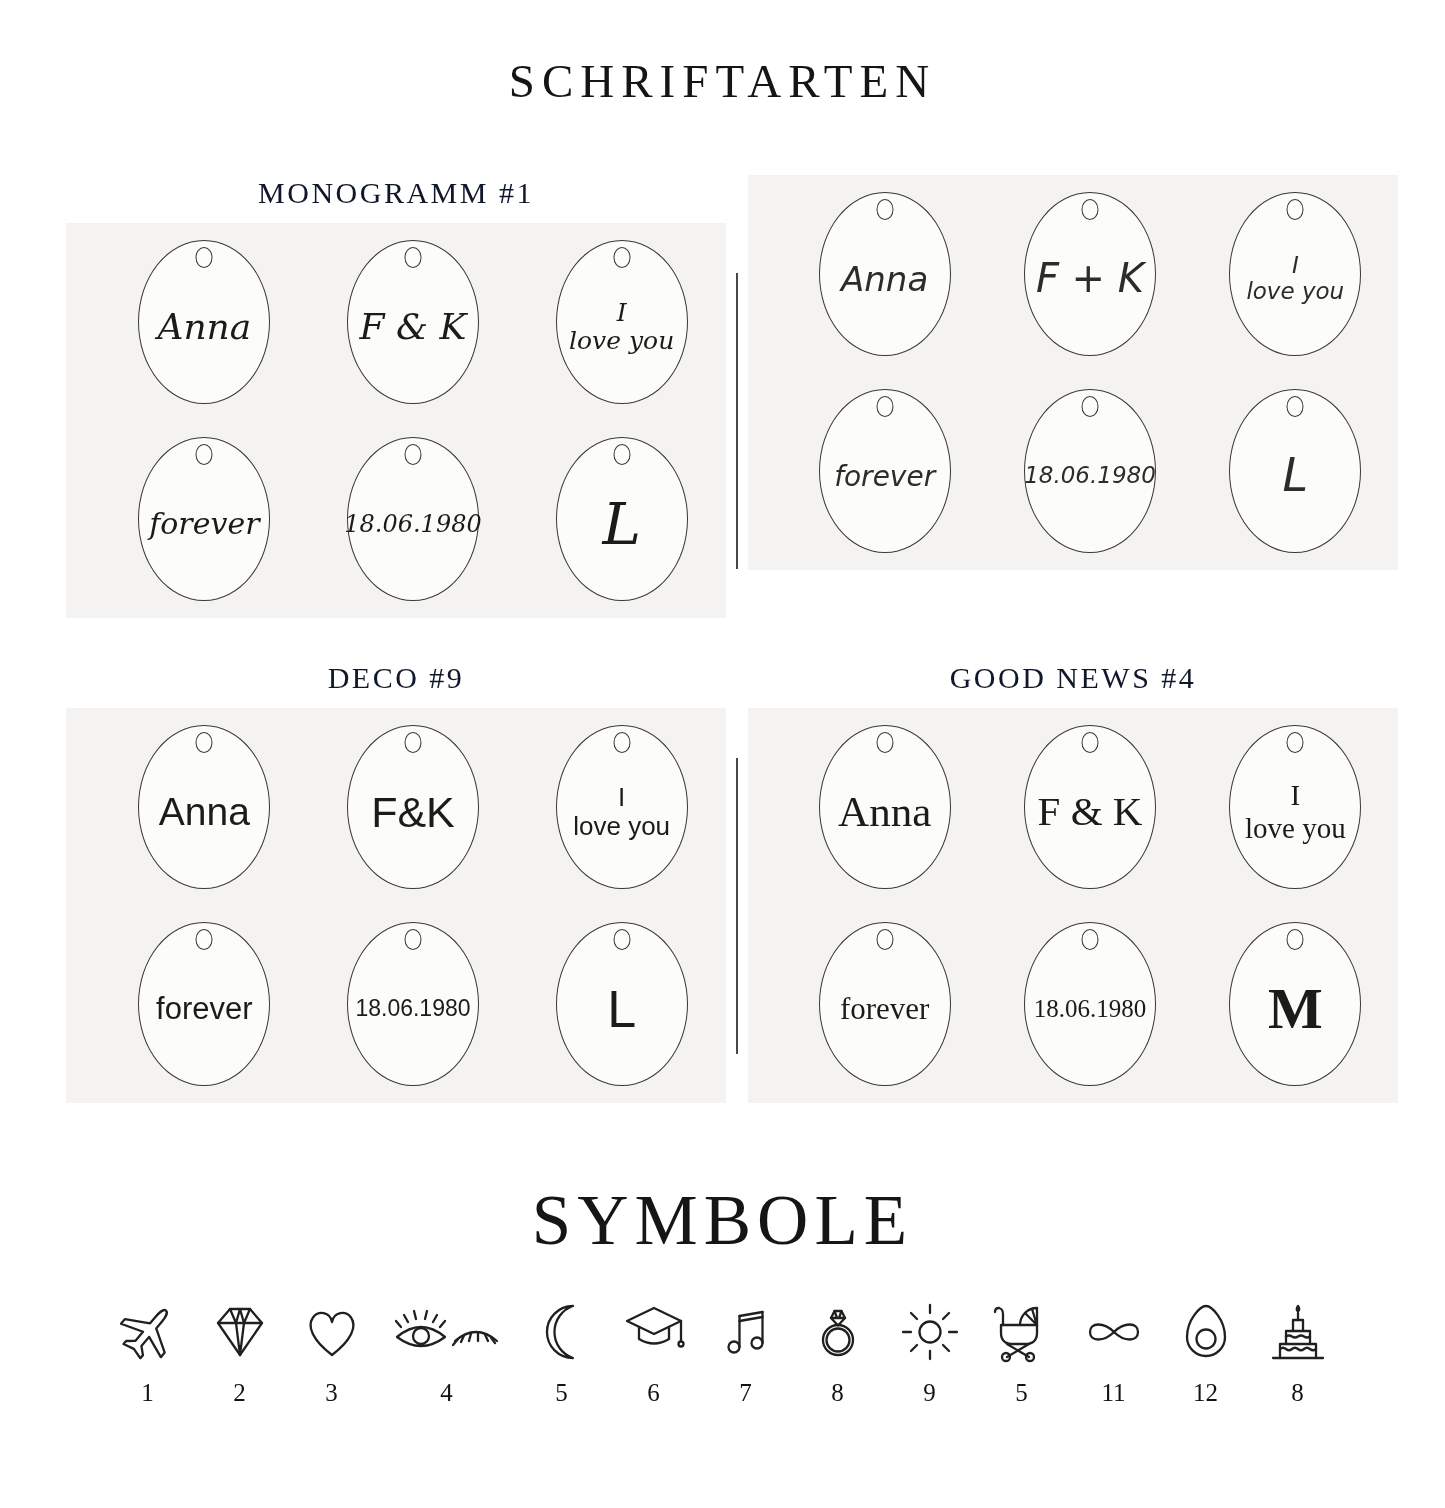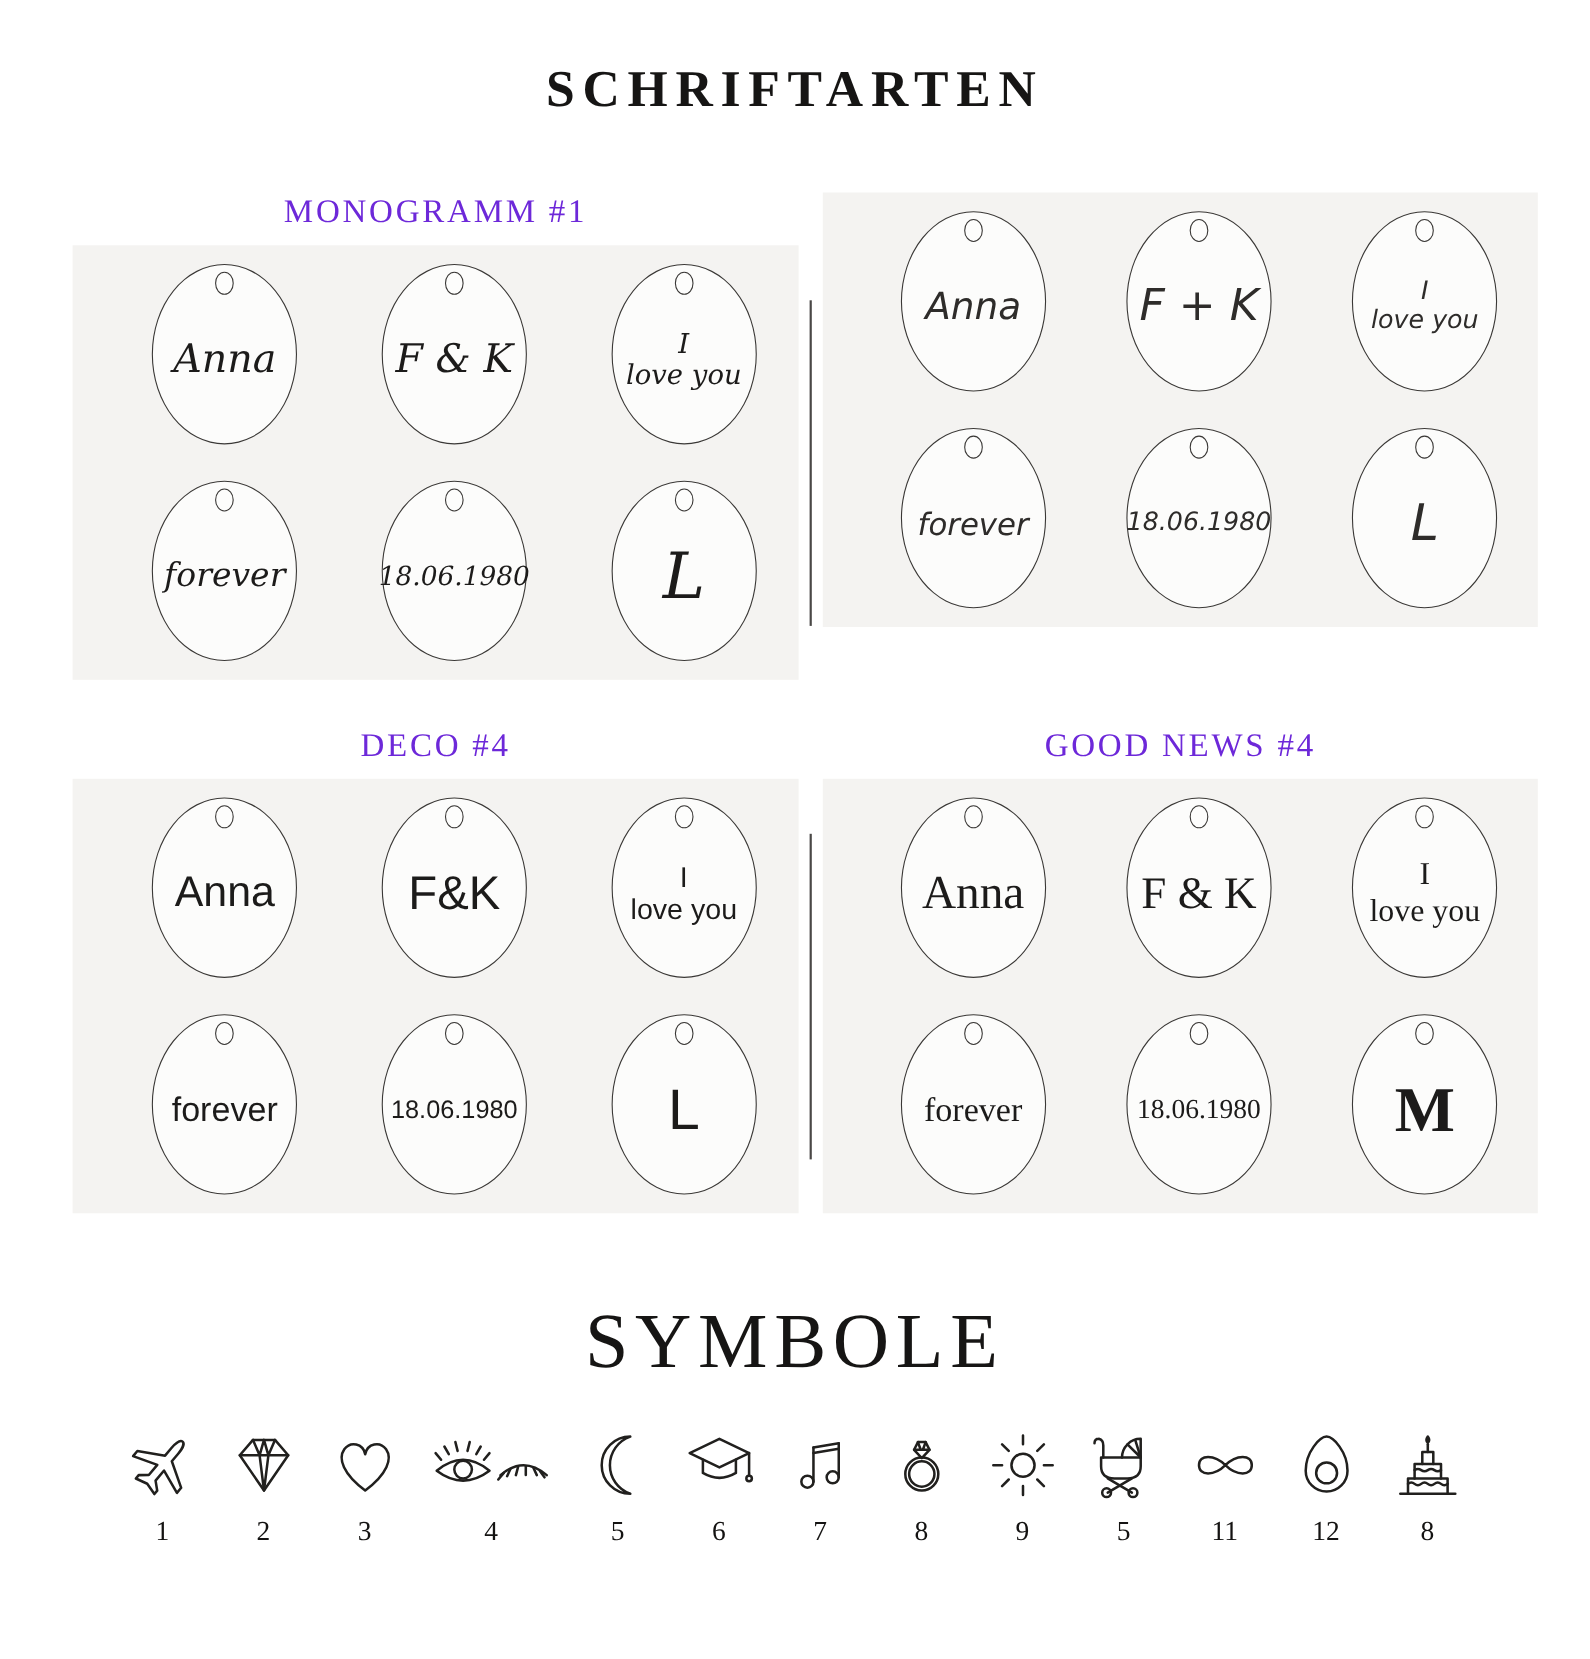--- a/index.html
+++ b/index.html
@@ -5,30 +5,30 @@
   :root{
     --panel-bg:#f4f3f1; --tag-fill:#fcfcfb; --line-color:#3a3836; --text-color:#1c1b1a;
   }
   *{box-sizing:border-box;margin:0;padding:0;}
   html,body{background:#ffffff;}
   body{
     width:1445px;height:1508px;overflow:hidden;position:relative;
     font-family:"Liberation Serif",serif;color:var(--text-color);
   }
   .main-title{
-    margin-top:58px;text-align:center;font-size:47px;font-weight:bold;
+    margin-top:58px;text-align:center;font-size:47px;font-weight:normal;
     letter-spacing:7px;line-height:1;color:#161514;
   }
   .rows{width:1332px;margin-left:66px;}
   .row{display:grid;grid-template-columns:660px 650px;column-gap:22px;position:relative;}
   .row-1{margin-top:70px;}
   .row-2{margin-top:42px;}
   .section-label{
     font-size:30px;font-weight:normal;letter-spacing:2.5px;text-align:center;
-    line-height:36px;margin-bottom:12px;color:#6d28d9;
+    line-height:36px;margin-bottom:12px;color:#0f172a;
   }
   .panel{
     background:var(--panel-bg);height:395px;
     display:grid;grid-template-columns:repeat(3,1fr);grid-template-rows:1fr 1fr;
     place-items:center;
     padding-left:34px;
   }
   .divider{
     position:absolute;left:670px;top:98px;width:2px;height:296px;background:#4a4846;
   }
@@ -166,21 +166,21 @@
               <span class="ln">L</span>
             </div>
           </div>
       </div>
     </section>
     <div class="divider"></div>
   </div>
 
   <div class="row row-2">
     <section class="f2">
-      <h2 class="section-label">DECO #4</h2>
+      <h2 class="section-label">DECO #9</h2>
       <div class="panel">
         <div class="tag">
             <span class="hole"></span>
             <div class="tag-text t-name">
               <span class="ln">Anna</span>
             </div>
           </div>
         <div class="tag">
             <span class="hole"></span>
             <div class="tag-text t-initials">

